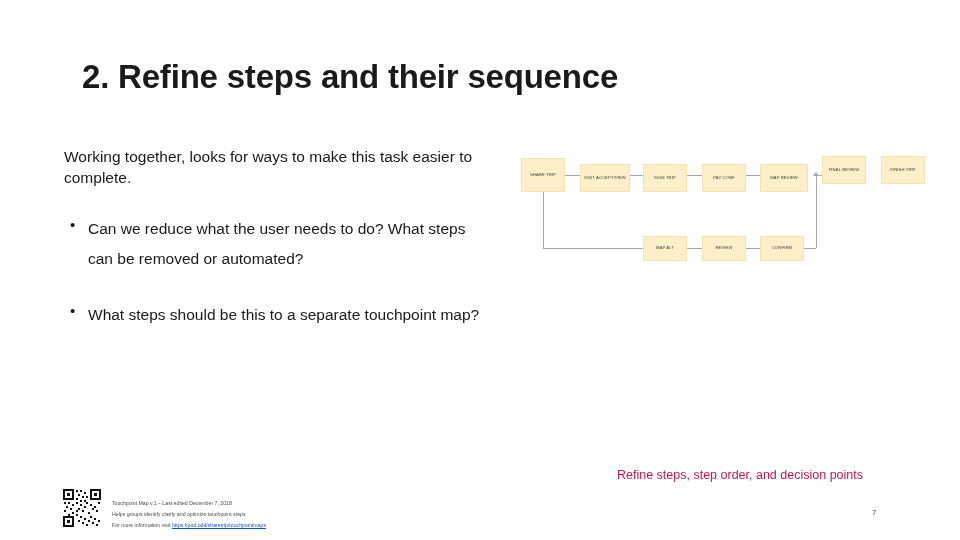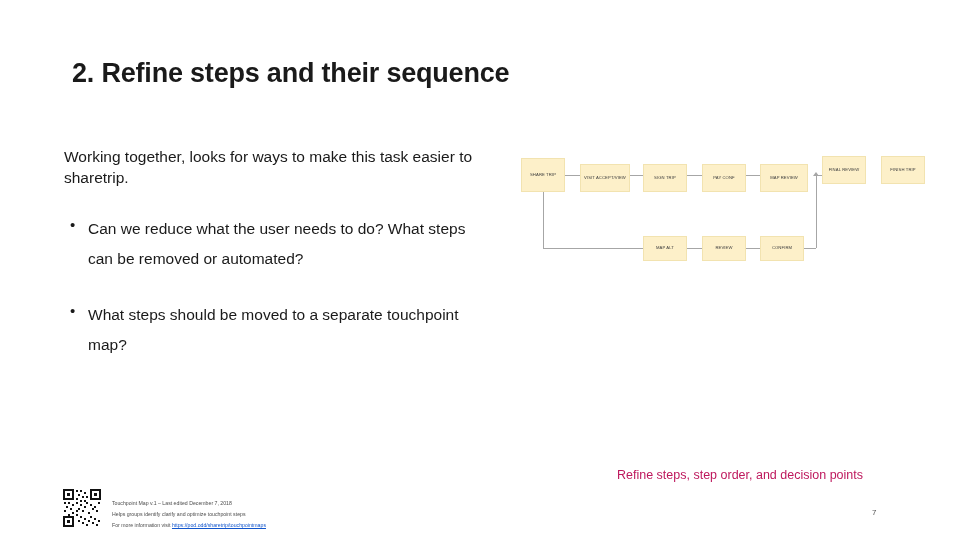--- a/index.html
+++ b/index.html
@@ -16,24 +16,24 @@
   }
   .slide {
     position: absolute;
     left: 0; top: 0;
     width: 960px;
     height: 540px;
     background: #ffffff;
   }
   .title {
     position: absolute;
-    left: 72px;
+    left: 82px;
     top: 58px;
     width: 820px;
-    font-size: 27px;
+    font-size: 33px;
     font-weight: bold;
     color: #1a1a1a;
     letter-spacing: -0.2px;
   }
   .body-col {
     position: absolute;
     left: 64px;
     top: 146px;
     width: 420px;
     color: #1a1a1a;
@@ -141,23 +141,23 @@
   }
 </style>
 </head>
 <body>
 
 <div class="slide">
 
   <div class="title">2. Refine steps and their sequence</div>
 
   <div class="body-col">
-    <p class="lead">Working together, looks for ways to make this task easier to sharetrip.</p>
+    <p class="lead">Working together, looks for ways to make this task easier to complete.</p>
     <div class="bullet">Can we reduce what the user needs to do? What steps can be removed or automated?</div>
-    <div class="bullet">What steps should be moved to a separate touchpoint map?</div>
+    <div class="bullet">What steps should be this to a separate touchpoint map?</div>
   </div>
 
   <div class="diagram">
 
     <div class="conn h" style="left:38px; top:25px; width:222px;"></div>
 
     <div class="conn v" style="left:38px; top:25px; height:73px;"></div>
     <div class="conn h" style="left:38px; top:98px; width:115px;"></div>
 
     <div class="conn h" style="left:153px; top:98px; width:158px;"></div>

